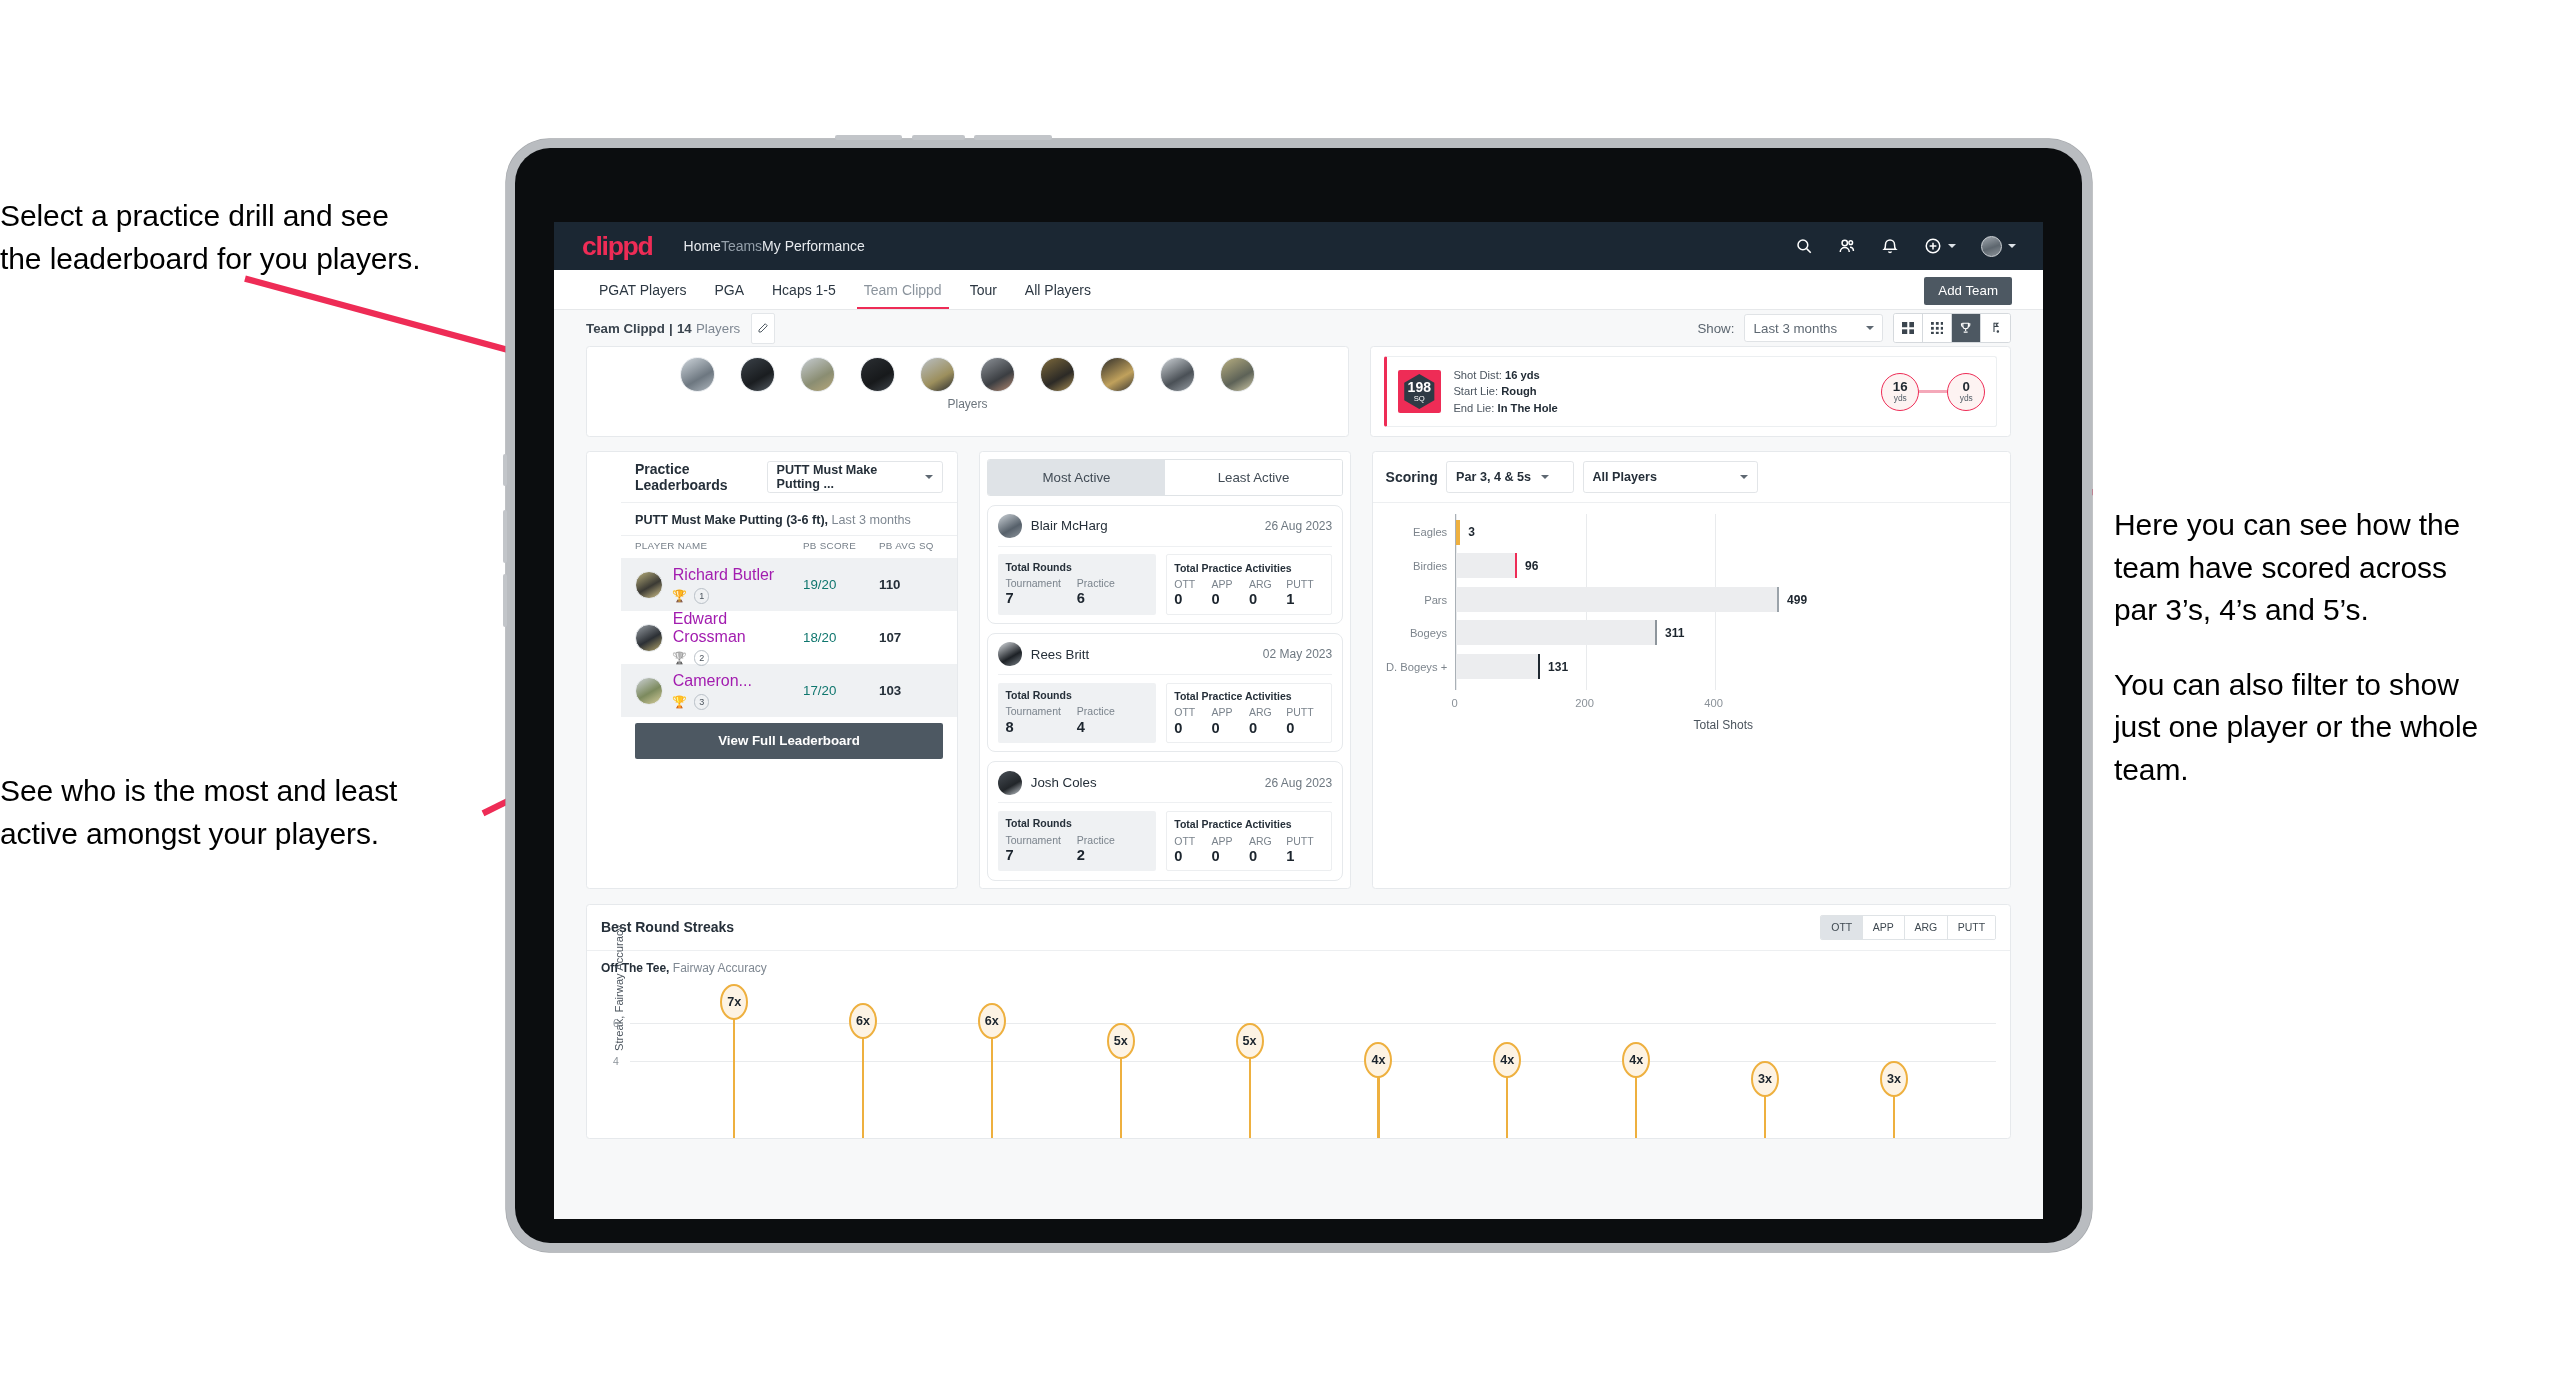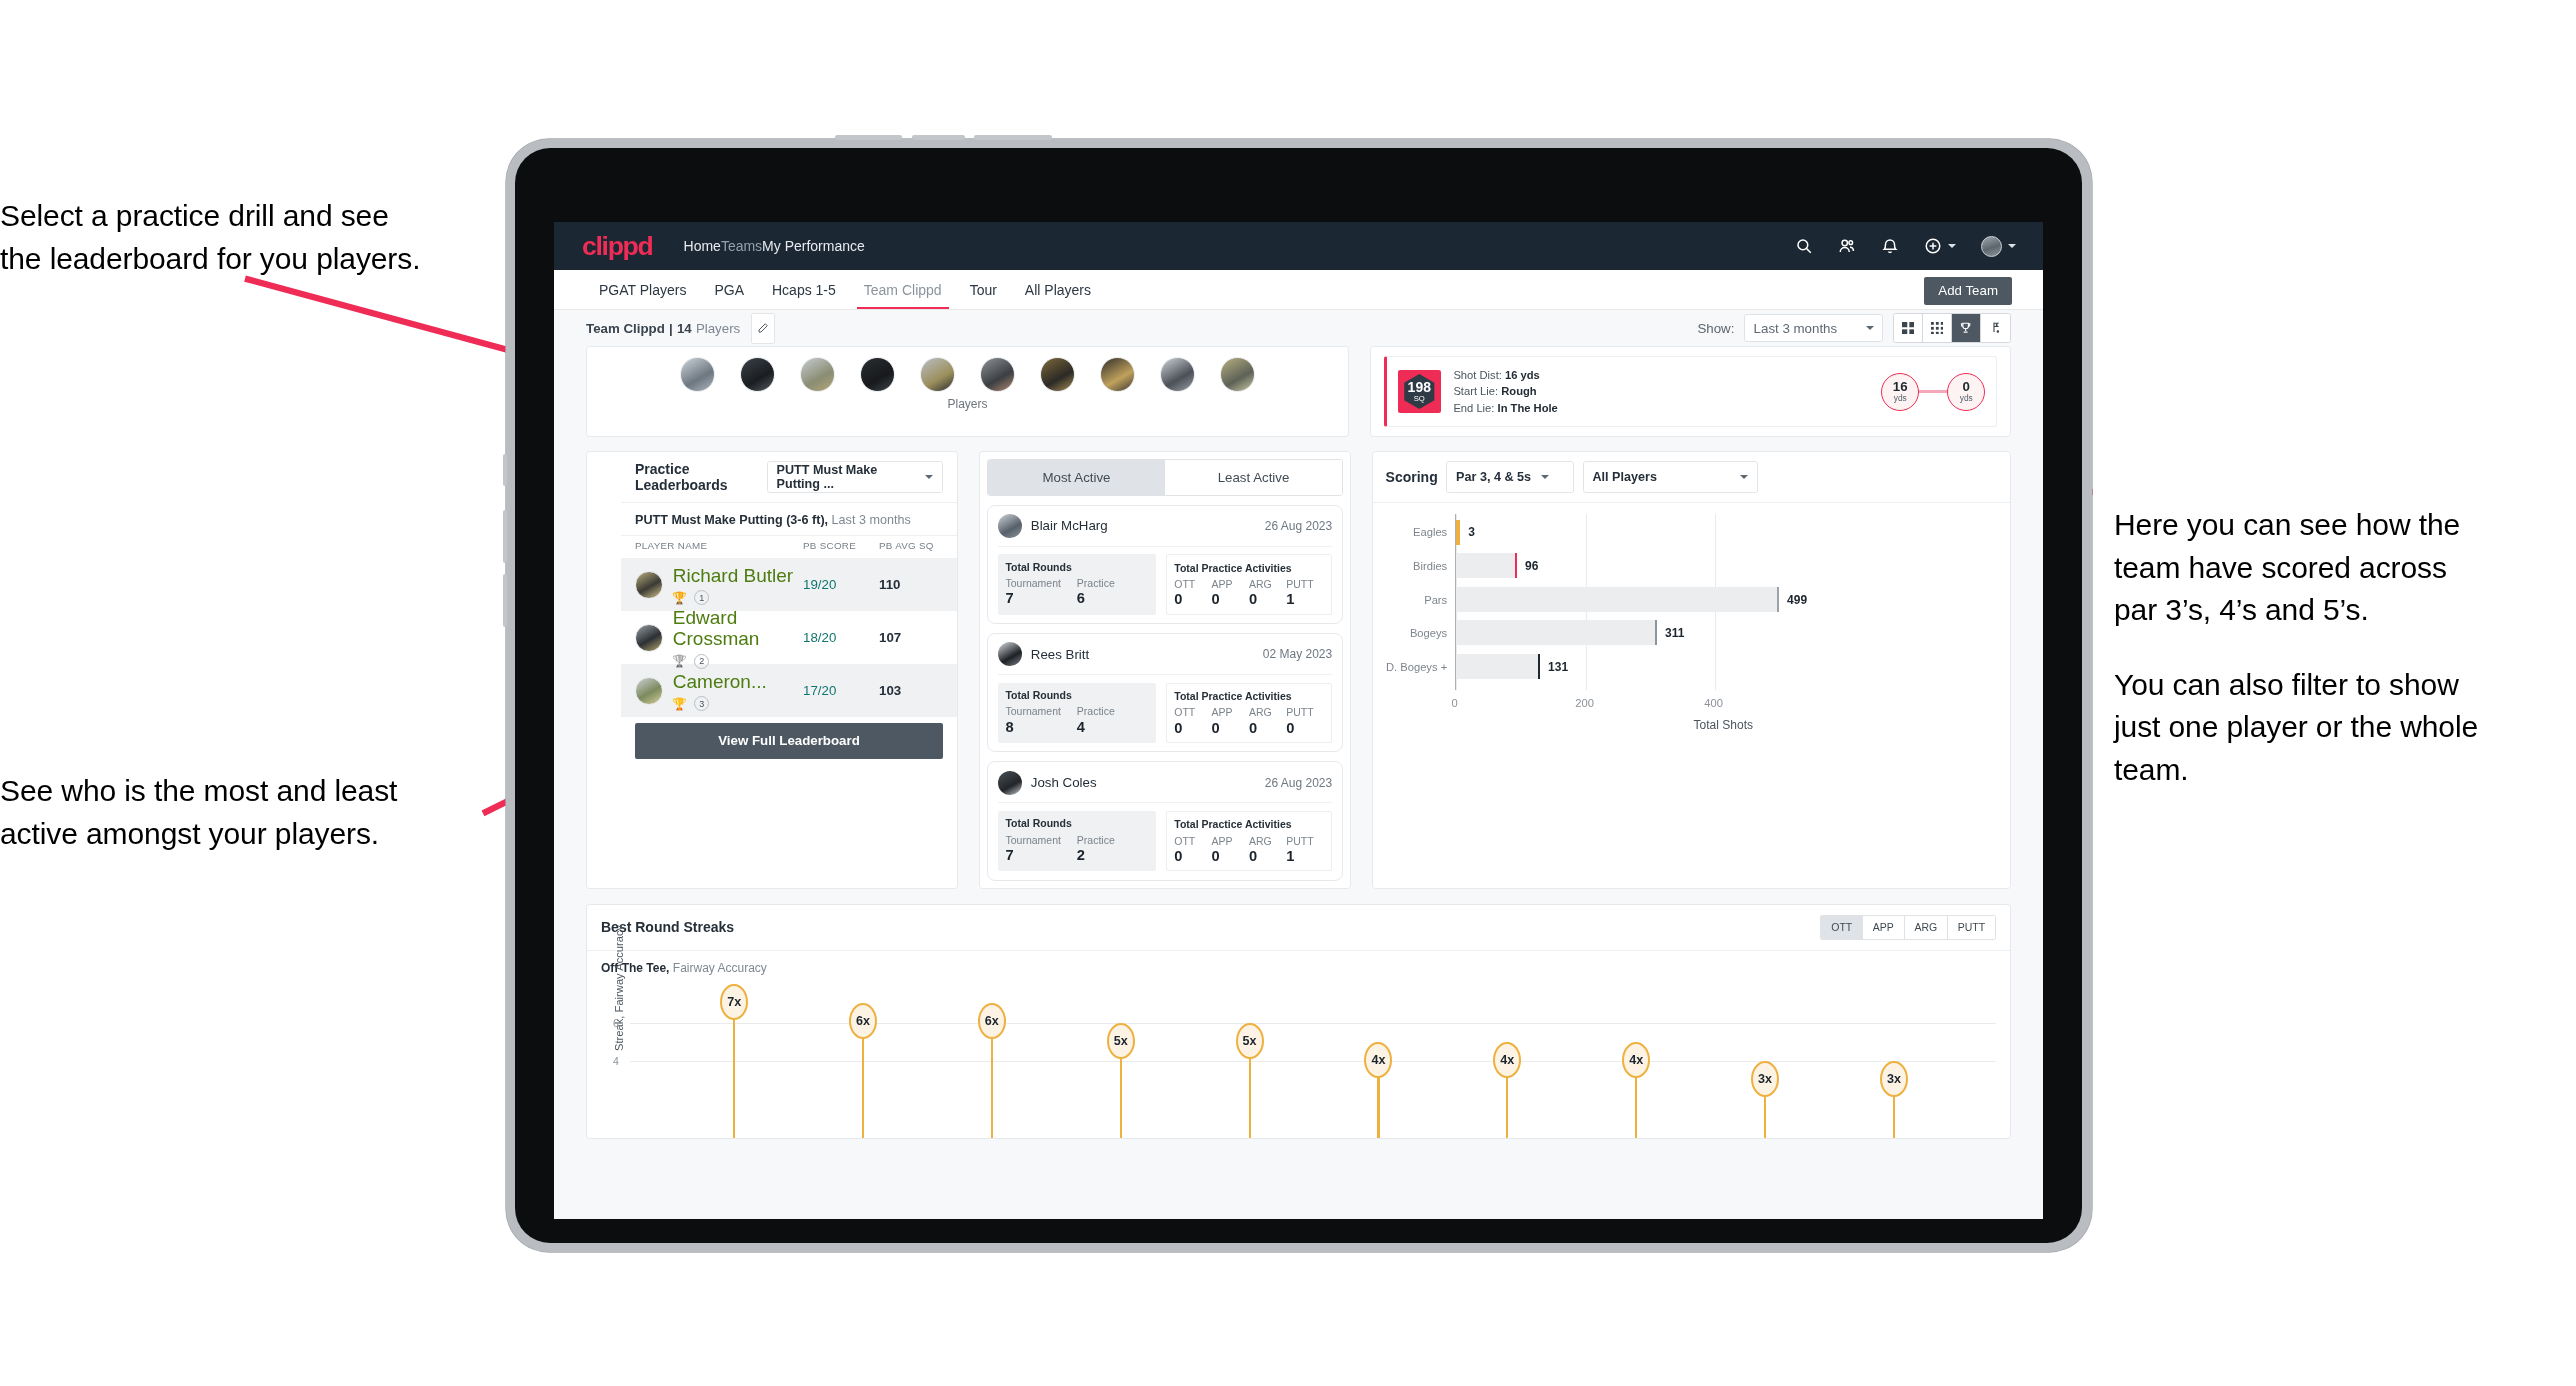--- a/index.html
+++ b/index.html
@@ -194,21 +194,21 @@
   }
   .lbrow { display: flex; align-items: center; padding: 9.8px 14px; height: 53px; }
   .lbrow.alt { background: #eff1f3; }
   .c-name { flex: 1; display: flex; align-items: center; gap: 9.8px; }
   .c-score { width: 76px; font-size: 13.3px; color: #0f766e; }
   .c-sq { width: 64px; font-size: 13.3px; font-weight: 700; color: #252f39; }
   .pav {
     width: 28px; height: 28px; border-radius: 50%; border: 1.4px solid #e7eaed;
     background-size: cover; flex: 0 0 28px;
   }
-  .pname { font-size: 19px; color: #4d7c0f; line-height: 1.15; }
+  .pname { font-size: 16px; color: #a21caf; line-height: 1.15; }
   .ptrophy { display: flex; align-items: center; gap: 6.3px; margin-top: 3.5px; }
   .trophy { font-size: 12px; line-height: 1; }
   .rankno {
     width: 15.4px; height: 15.4px; border-radius: 50%; border: 0.7px solid #b9c0c7;
     font-size: 9px; color: #49525b; display: flex; align-items: center; justify-content: center;
   }
   .vfl {
     margin: 5.6px 14px 12.6px; background: #4d5862; color: #fff; text-align: center;
     font-size: 13.3px; font-weight: 700; padding: 10.5px 0; border-radius: 2.1px; cursor: pointer;
   }

